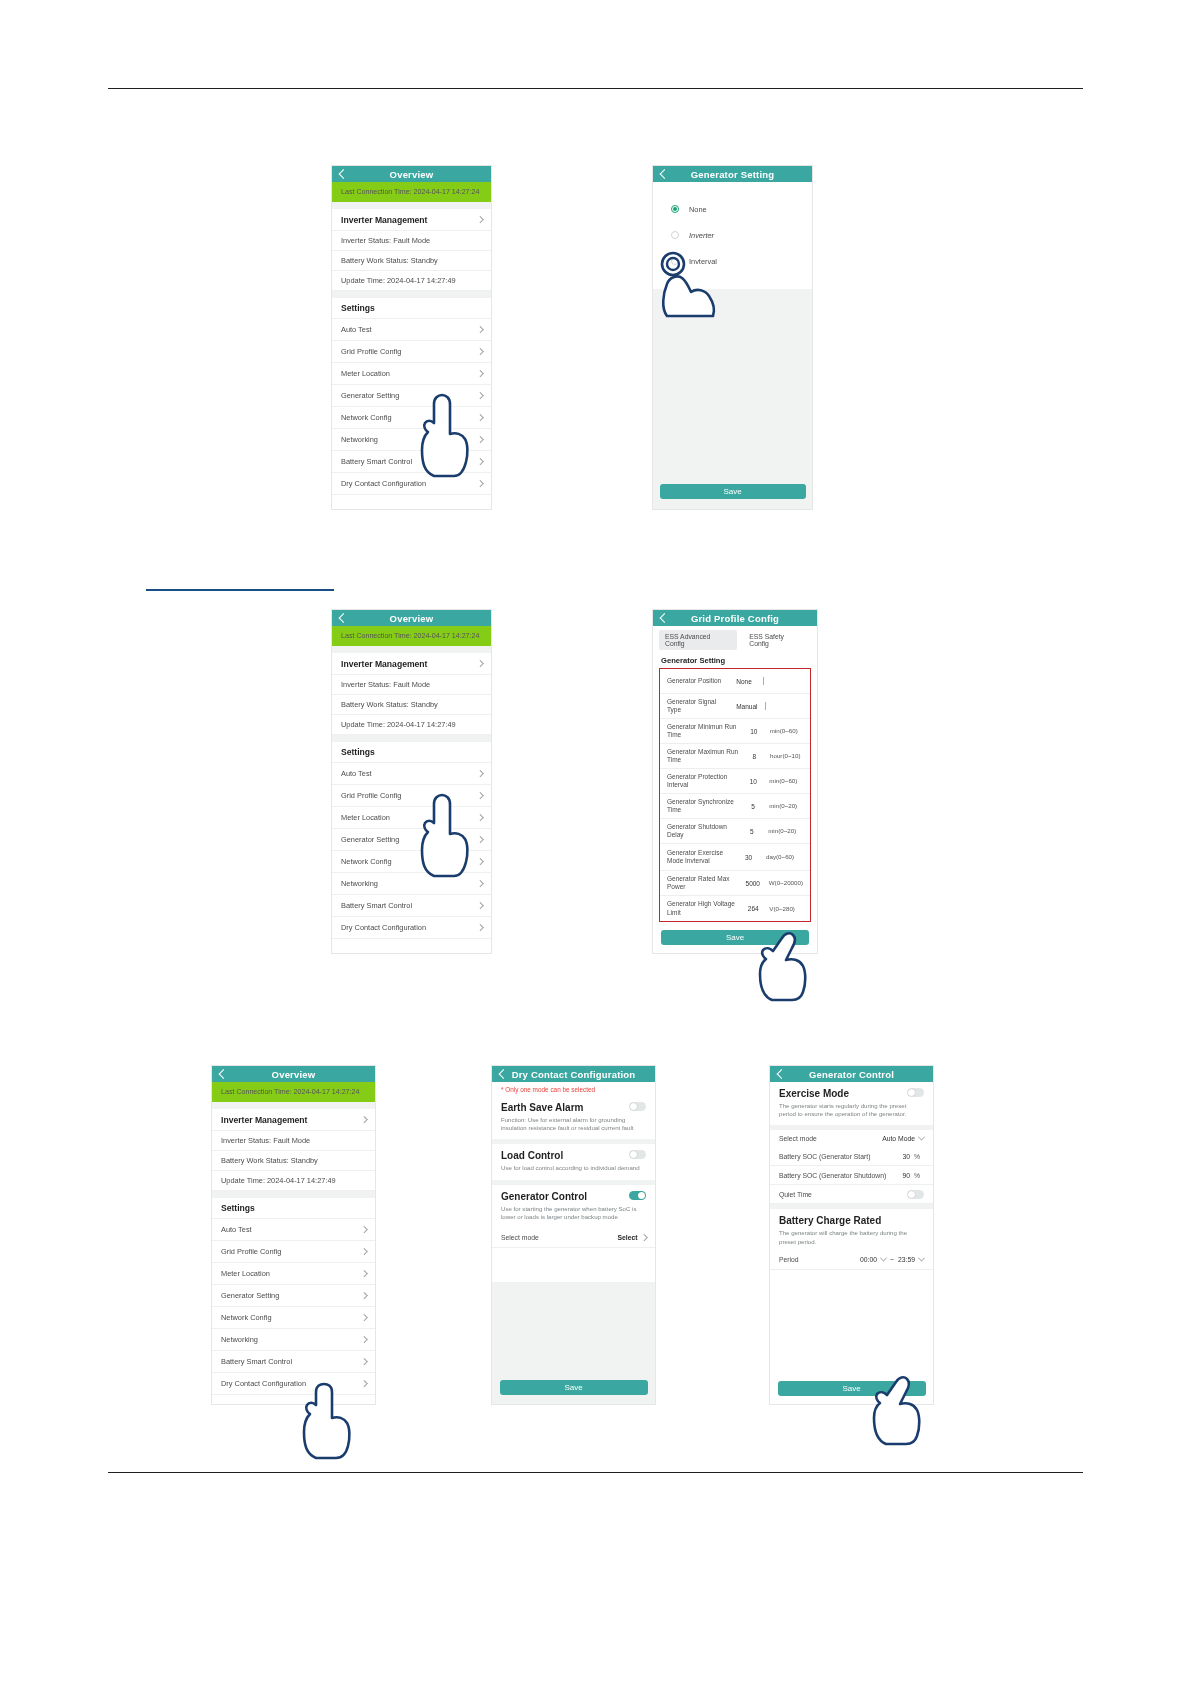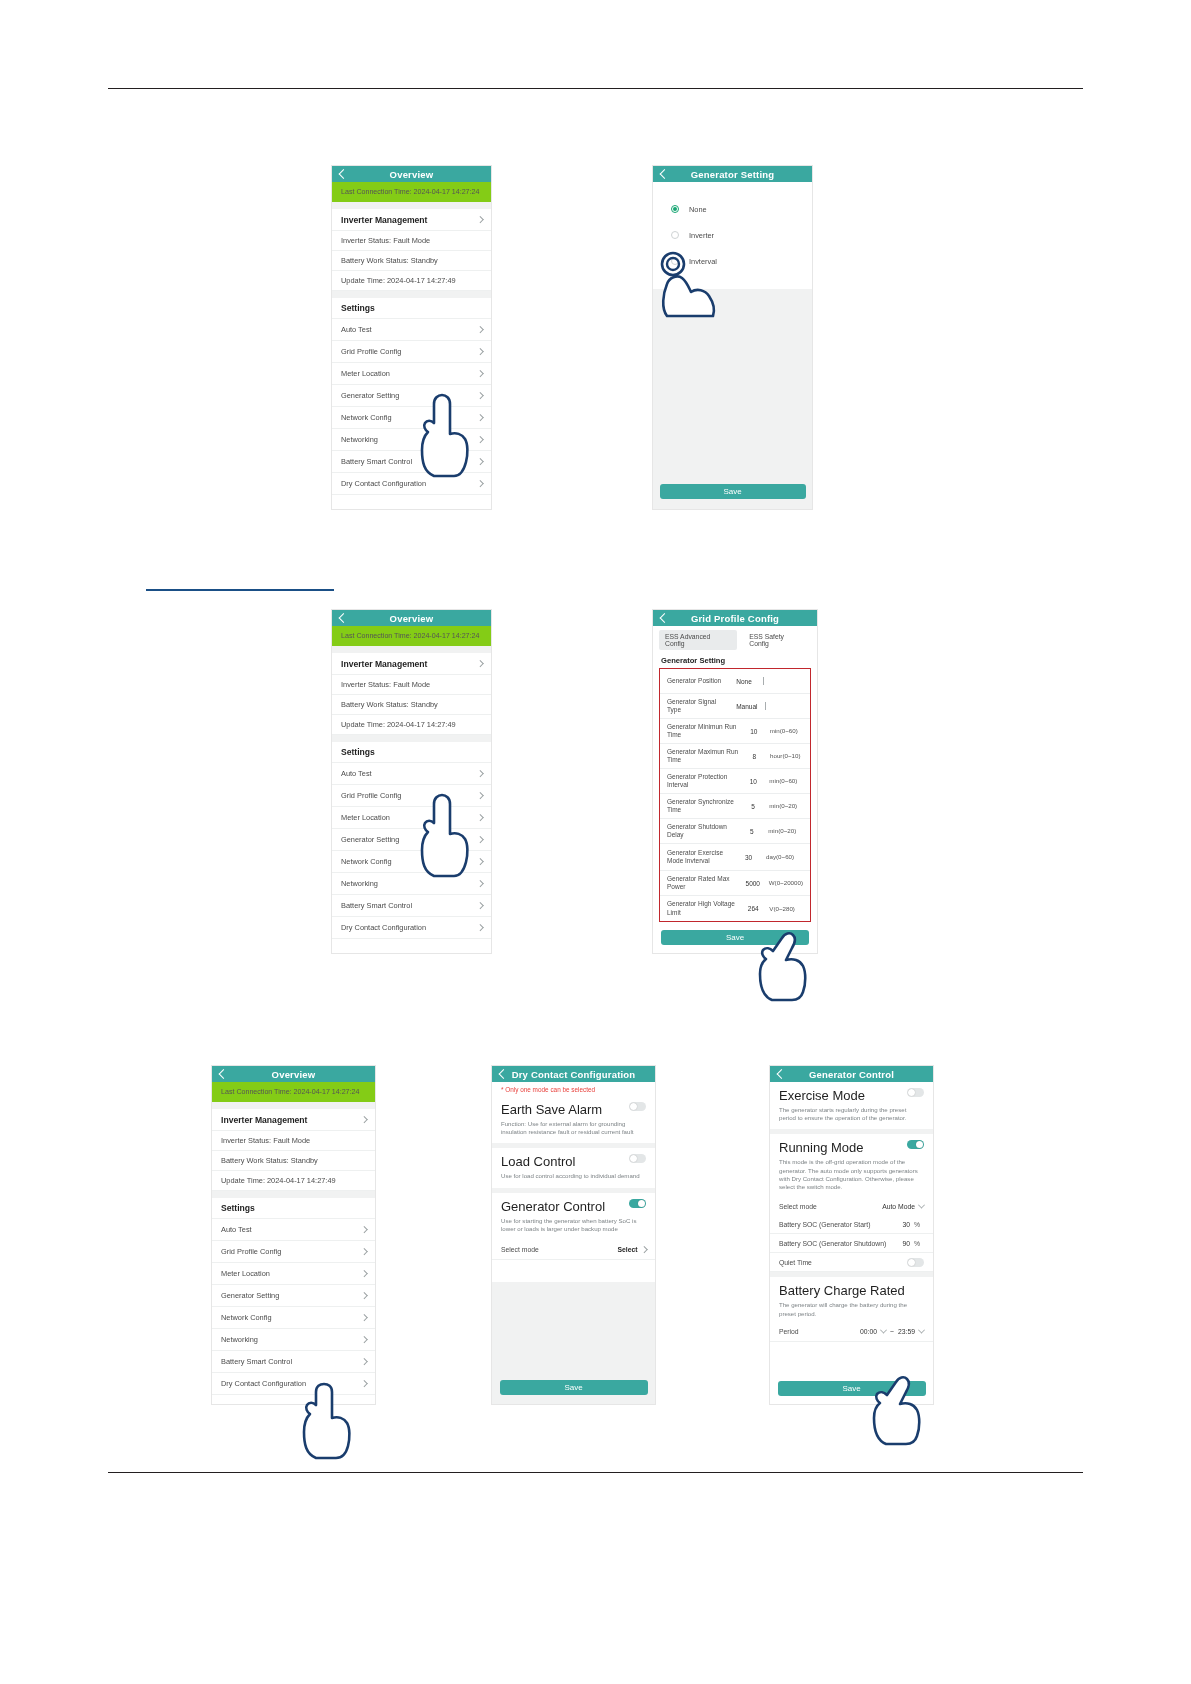--- a/index.html
+++ b/index.html
@@ -109,21 +109,21 @@
   .ptunit { width: 40px; text-align: left; color: #555; font-size: 6.2px; line-height:1.15; }
   .dd { width: 5px; height: 5px; border-right: 1px solid #a8adaf; border-bottom: 1px solid #a8adaf; transform: rotate(45deg) translate(-1px,-1px); }
 
   
   .tg { width: 17px; height: 9px; border-radius: 5px; background: #e3e6e7; position: relative; flex: 0 0 auto; }
   .tg::after { content:""; position:absolute; top:1px; left:1px; width:7px; height:7px; border-radius:50%; background:#fff; box-shadow:0 0 1px rgba(0,0,0,.35); }
   .tg.on { background: #3aa8a0; }
   .tg.on::after { left: auto; right: 1px; }
 
   .blk { background: #fff; padding: 6px 9px 7px 9px; }
-  .blk .t { font-size: 13px; font-weight: normal; color: #1f1f1f; }
+  .blk .t { font-size: 10px; font-weight: bold; color: #1f1f1f; }
   .blk .d { font-size: 6.1px; color: #7d8386; line-height: 1.35; margin-top: 3px; }
   .blk .top { display: flex; align-items: flex-start; justify-content: space-between; }
 
   .note { font-size: 6.4px; color: #e8413c; padding: 4px 9px 3px 9px; background: #fff; }
 
   .kv { display: flex; align-items: center; justify-content: space-between; font-size: 6.8px; color: #4b4b4b; padding: 0 9px; background:#fff; border-bottom:1px solid #eef0f0; }
   .kv .v { color: #333; display:flex; align-items:center; gap:4px; }
   .kv .unit { width: 10px; text-align:left; color:#555; }
 
   
@@ -206,21 +206,21 @@
   <div class="phone" style="left:653px; top:166px; width:159px; height:343px;">
     <div class="bar">
       <span class="back"></span>
       <span class="ttl">Generator Setting</span>
     </div>
     <div style="background:#fff;height:14px;"></div>
     <div class="radio-row" style="height:26px;">
       <span class="radio on"></span>
       <span>None</span>
     </div>
-    <div class="radio-row" style="height:26px;">
+    <div class="radio-row" style="height:26px;font-style:italic;">
       <span class="radio"></span>
       <span>Inverter</span>
     </div>
     <div class="radio-row" style="height:26px;">
       <span class="radio"></span>
       <span>Invterval</span>
     </div>
     <div style="background:#f1f2f2; position:absolute; left:0; right:0; top:123px; bottom:0;"></div>
     <div class="savebtn" style="bottom:10px; width:146px; height:15px;">Save</div>
   </div>
@@ -478,27 +478,20 @@
       <span class="ttl">Generator Control</span>
     </div>
     <div class="blk">
       <div class="top">
         <span class="t">Exercise Mode</span>
         <span class="tg"></span>
       </div>
       <div class="d">The generator starts regularly during the preset period to ensure the operation of the generator.</div>
     </div>
     <div class="sec-gap" style="height:5px;"></div>
-    <div class="blk">
-      <div class="top">
-        <span class="t">Running Mode</span>
-        <span class="tg on"></span>
-      </div>
-      <div class="d">This mode is the off-grid operation mode of the generator. The auto mode only supports generators with Dry Contact Configuration. Otherwise, please select the switch mode.</div>
-    </div>
     <div class="kv" style="height:17px;border-bottom:none;">
       <span>Select mode</span>
       <span class="v">
         <span>Auto Mode</span>
         <span class="dd"></span>
       </span>
     </div>
     <div class="kv" style="height:19px;">
       <span>Battery SOC (Generator Start)</span>
       <span class="v">

